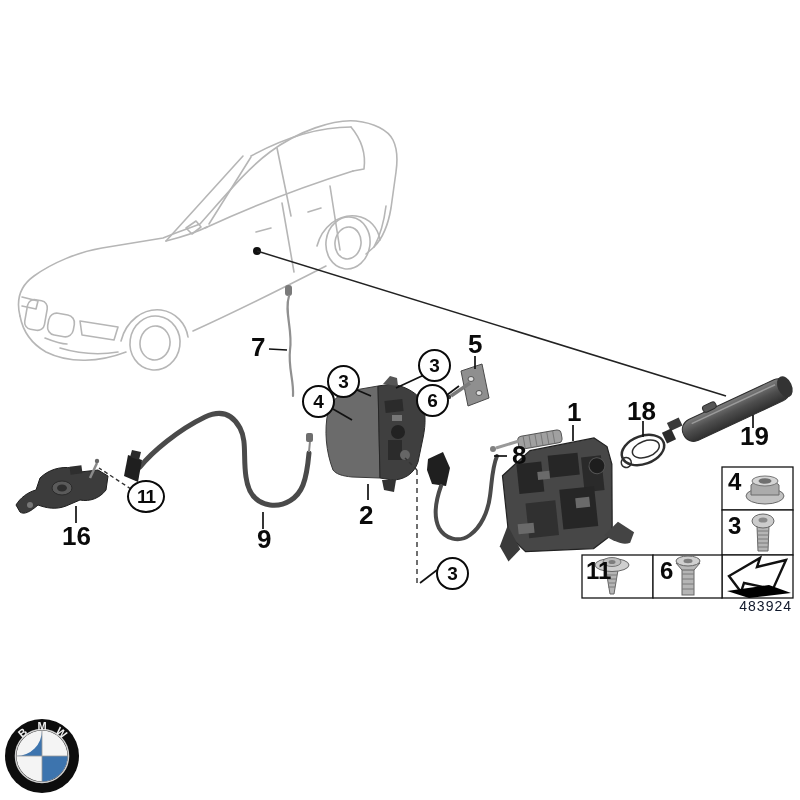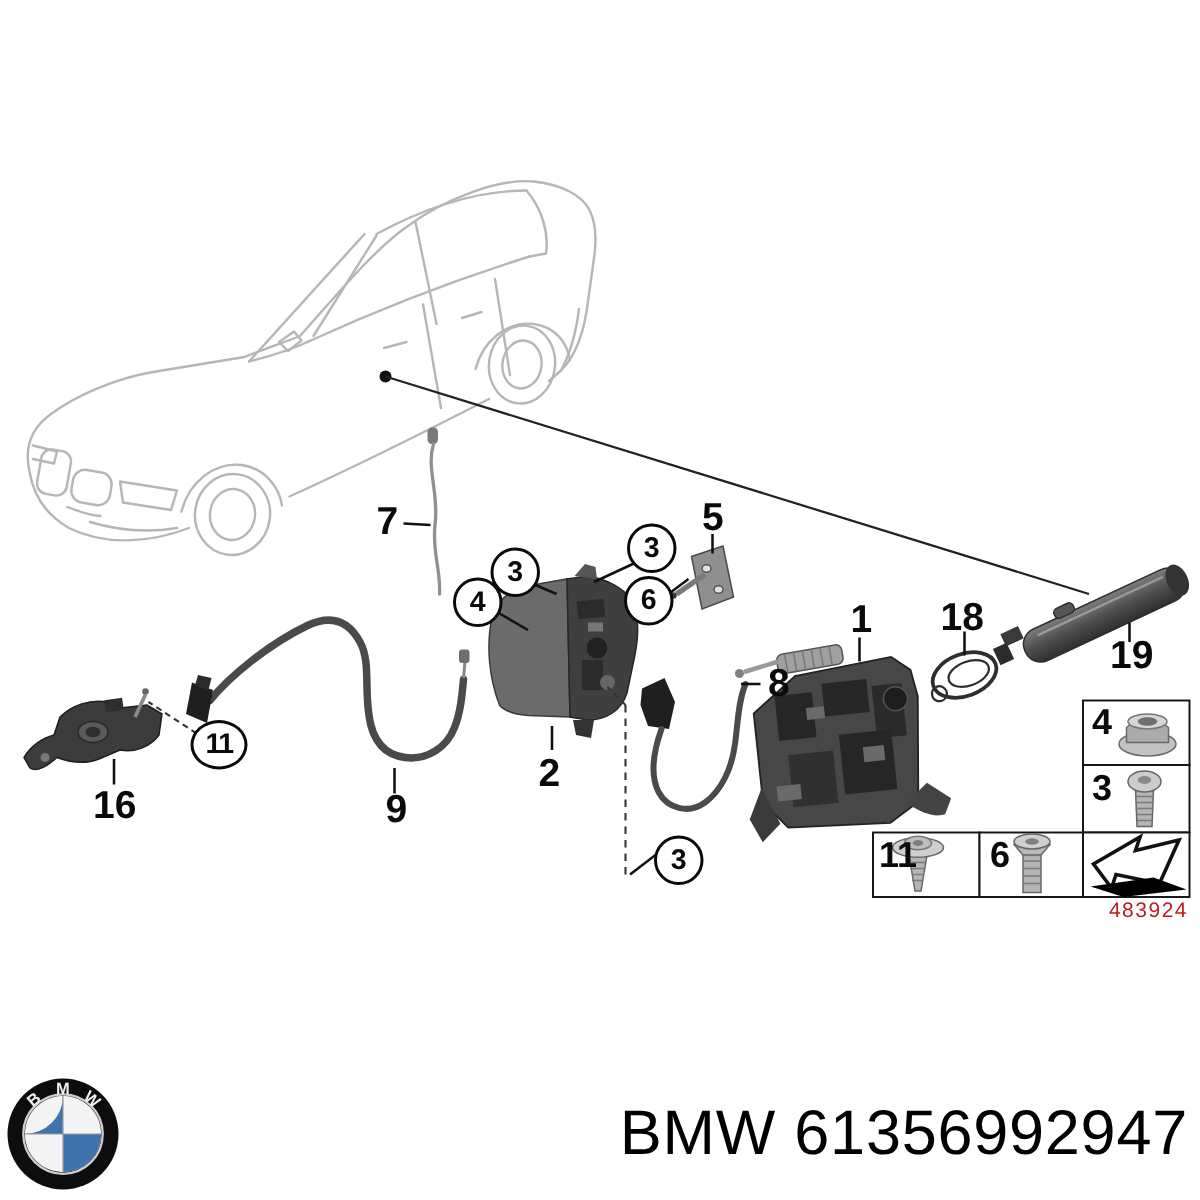--- a/index.html
+++ b/index.html
@@ -17,21 +17,21 @@
     border:2px solid #0a0a0a;border-radius:50%;background:#ffffff;
     display:flex;align-items:center;justify-content:center;
     font-weight:700;font-size:19px;color:#0a0a0a;line-height:1;
   }
   .clbl.wide{width:38px;letter-spacing:-1px;}
   .tlbl{
     position:absolute;font-weight:700;font-size:24px;line-height:1;color:#0a0a0a;
   }
   .fig{
     position:absolute;left:700px;top:598px;width:92px;text-align:right;
-    font-size:14px;color:#b91c1c;letter-spacing:1px;
+    font-size:14px;color:#0f172a;letter-spacing:1px;
   }
   .caption{
     position:absolute;left:392px;top:731px;width:400px;text-align:right;
     font-size:42px;color:#000;letter-spacing:0.5px;white-space:nowrap;
   }
 </style>
 </head>
 <body>
 
 <div class="canvas">
@@ -318,15 +318,14 @@
     <circle cx="39" cy="39" r="25.5" fill="#f4f4f4"></circle>
     <path d="M39,39 L13.5,39 A25.5,25.5 0 0 0 39,13.5 Z" fill="#3d74ae"></path>
     <path d="M39,39 L64.5,39 A25.5,25.5 0 0 1 39,64.5 Z" fill="#3d74ae"></path>
     <line x1="39" y1="13.5" x2="39" y2="64.5" stroke="#9a9a9a" stroke-width="0.8"></line>
     <line x1="13.5" y1="39" x2="64.5" y2="39" stroke="#9a9a9a" stroke-width="0.8"></line>
     <text x="39" y="12.5" transform="rotate(-40 39 39)" text-anchor="middle" font-size="11" font-weight="bold" fill="#f0f0f0" font-family="Liberation Sans, sans-serif">B</text>
     <text x="39" y="12.5" text-anchor="middle" font-size="11" font-weight="bold" fill="#f0f0f0" font-family="Liberation Sans, sans-serif">M</text>
     <text x="39" y="12.5" transform="rotate(40 39 39)" text-anchor="middle" font-size="11" font-weight="bold" fill="#f0f0f0" font-family="Liberation Sans, sans-serif">W</text>
   </svg>
 
-  <div class="caption">BMW 61356992947</div>
 
 </div>
 
 </body></html>

